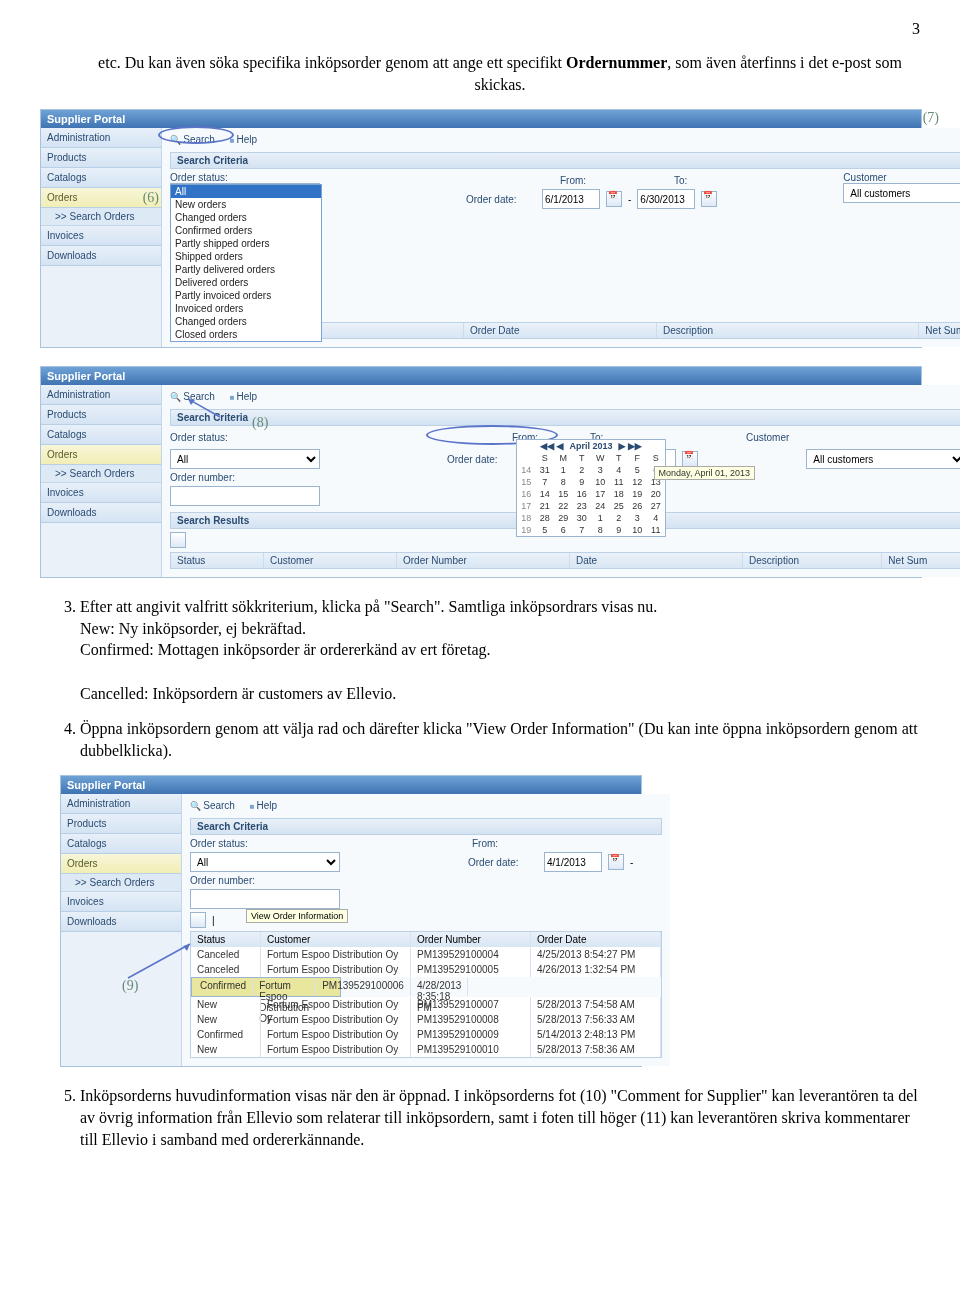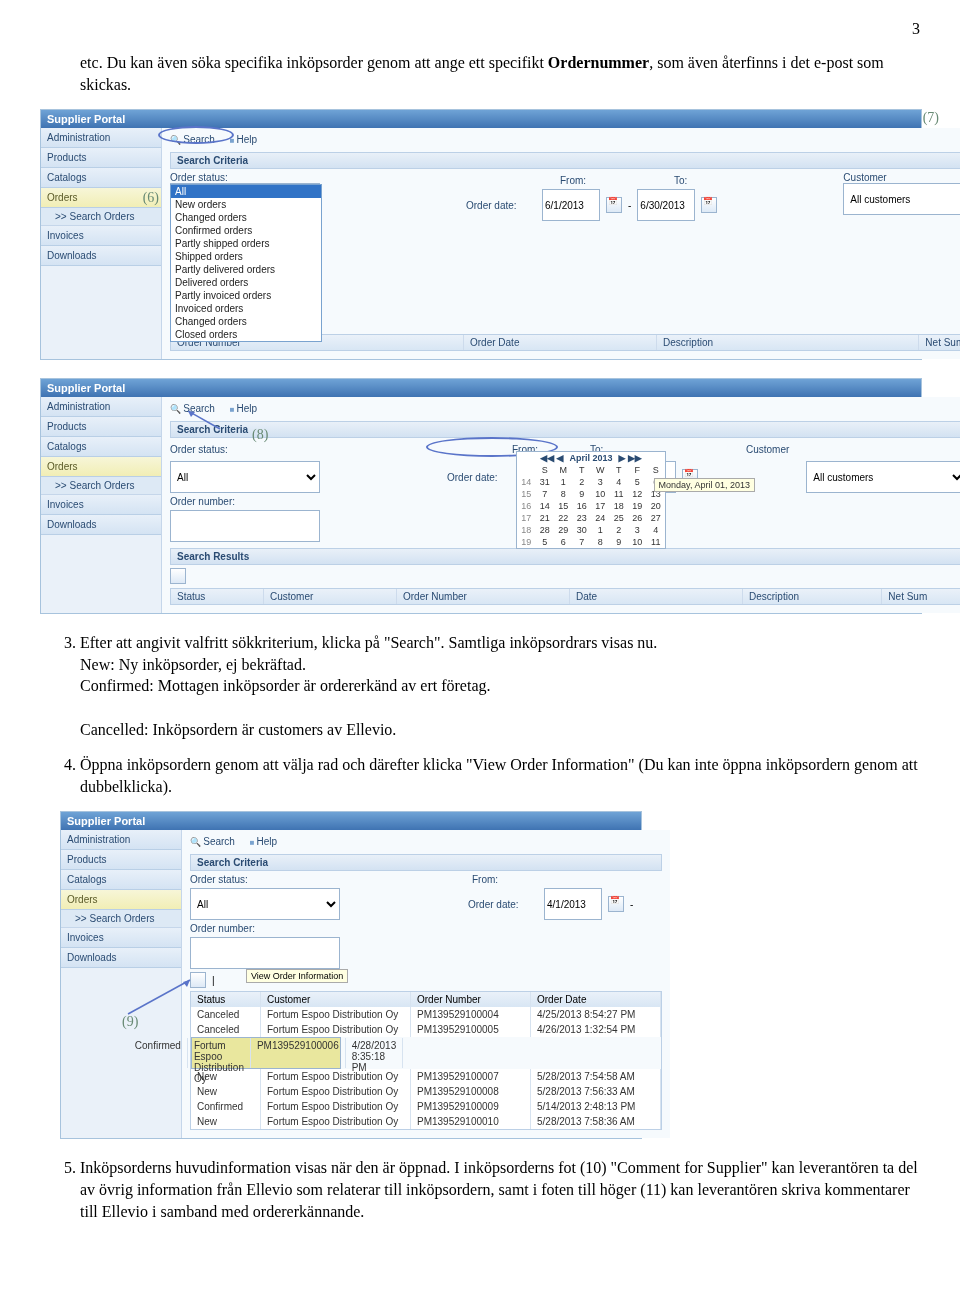--- a/index.html
+++ b/index.html
@@ -1,17 +1,17 @@
 <!DOCTYPE html>
 <html><head>
 <meta charset="utf-8">
 <style>
   body { margin:0; padding:20px 40px; font-family:"Times New Roman", serif; font-size:16px; color:#000; background:#fff; width:960px; box-sizing:border-box; }
   .pagenum { text-align:right; font-family:"Times New Roman", serif; font-size:16px; margin-bottom:14px; }
-  .para { margin:12px 0 14px 0; line-height:1.35; }
+  .para { margin:12px 0 14px 0; line-height:1.35;text-align:center; }
   .indent { padding-left:40px; }
   ol.nlist { margin:0 0 14px 0; padding-left:40px; }
   ol.nlist > li { margin-bottom:8px; line-height:1.35; }
   .bold { font-weight:bold; }
 
   
   .shot { margin:6px 0 18px 0; font-family:Arial,Helvetica,sans-serif; font-size:10px; width:880px; border:1px solid #a7c3dd; background:#7dd3fc; position:relative; }
   .blue-header { background:linear-gradient(#6fa3d6,#3f73b2); color:#fff; font-weight:bold; padding:3px 6px; font-size:11px; }
   .flex { display:flex; }
   .sidebar { width:120px; border-right:1px solid #c5d6ea; background:#eaf1f9; flex-shrink:0; }
@@ -19,42 +19,42 @@
   .sb-item.active { background:linear-gradient(#f7f6d8,#f1eeb5); color:#5a5a28; }
   .sb-sub { background:#dde9f5; padding:3px 6px 3px 14px; color:#2a4b72; border-bottom:1px solid #c5d6ea; }
   .content { flex:1; padding:4px 8px 8px 8px; background:#f6fafd; }
   .toolbar { padding:2px 0 4px 0; }
   .tb-link { color:#2a4b72; margin-right:12px; }
   .tb-link::before { content:"\1F50D"; font-size:9px; margin-right:2px; color:#7aa3cf; }
   .tb-help::before { content:"\25A0"; color:#7aa3cf; margin-right:2px; font-size:8px; }
   .section-title { background:linear-gradient(#e9f0f8,#d3e2f2); border:1px solid #bcd0e6; padding:2px 6px; margin:3px 0; font-weight:bold; color:#2a4b72; }
   .row { display:flex; align-items:center; gap:6px; margin:3px 0; }
   .lbl { color:#2a4b72; min-width:70px; }
-  .sel, .inp { border:1px solid #9bb4cf; background:#fff; height:32px; font-size:10px; padding:0 2px; box-sizing:border-box; }
+  .sel, .inp { border:1px solid #9bb4cf; background:#fff; height:20px; font-size:10px; padding:0 2px; box-sizing:border-box; }
   .sel { width:150px; }
   .date-inp { width:58px; }
   .cal-ico { display:inline-block; width:14px; height:14px; background:linear-gradient(#fff,#dde9f6); border:1px solid #9bb4cf; position:relative; }
   .cal-ico::after { content:"\1F4C5"; font-size:8px; position:absolute; top:-1px; left:1px; }
   .circ { position:absolute; border:2px solid #5a74c9; border-radius:50%; width:44px; height:16px; pointer-events:none; }
   .ann { position:absolute; color:#688a74; font-family:"Times New Roman",serif; font-size:14px; pointer-events:none; }
   .col-row { display:flex; background:linear-gradient(#eaf1f9,#d8e6f4); border:1px solid #bcd0e6; margin-top:4px; }
   .col-row > div { padding:2px 6px; color:#2a4b72; border-right:1px solid #cddbec; }
   .dropdown-list { position:absolute; background:#fff; border:1px solid #7aa3cf; width:150px; left:8px; top:56px; z-index:5; }
   .dropdown-list > div { padding:1px 4px; color:#222; font-size:10px; }
   .dropdown-list > div.hi { background:#3173c6; color:#fff; }
   .datepicker { position:absolute; left:354px; top:54px; width:148px; background:#fff; border:1px solid #9bb4cf; font-size:9px; color:#333; z-index:5; }
   .dp-hdr { display:flex; justify-content:center; align-items:center; gap:6px; padding:1px 0; font-weight:bold; color:#2a4b72; }
   .dp-row { display:flex; }
   .dp-row > div { width:21px; text-align:center; padding:1px 0; }
   .dp-week { color:#888; }
   .dp-tip { position:absolute; right:-90px; top:26px; background:#ffffe1; border:1px solid #aaa; padding:1px 4px; font-size:9px; white-space:nowrap; }
   .res-table { border:1px solid #bcd0e6; margin-top:2px; }
   .res-hdr { display:flex; background:linear-gradient(#eaf1f9,#d8e6f4); }
   .res-hdr > div, .res-row > div { padding:2px 6px; border-right:1px solid #d7e3f0; box-sizing:border-box; }
-  .res-row { display:flex; background:#fff; color:#333;justify-content:center; }
+  .res-row { display:flex; background:#fff; color:#333; }
   .res-row.sel { background:#e9e79e; }
   .c1{width:70px}.c2{width:150px}.c3{width:120px}.c4{width:130px}
   .tooltip-box { position:absolute; left:56px; top:-3px; background:#ffffe1; border:1px solid #aaa; padding:1px 4px; font-size:9px; z-index:6; }
   .icon-btn { display:inline-block; width:14px; height:14px; background:linear-gradient(#fff,#dde9f6); border:1px solid #9bb4cf; position:relative; }
 </style>
 </head>
 <body>
 
 <div class="pagenum">3</div>
 

